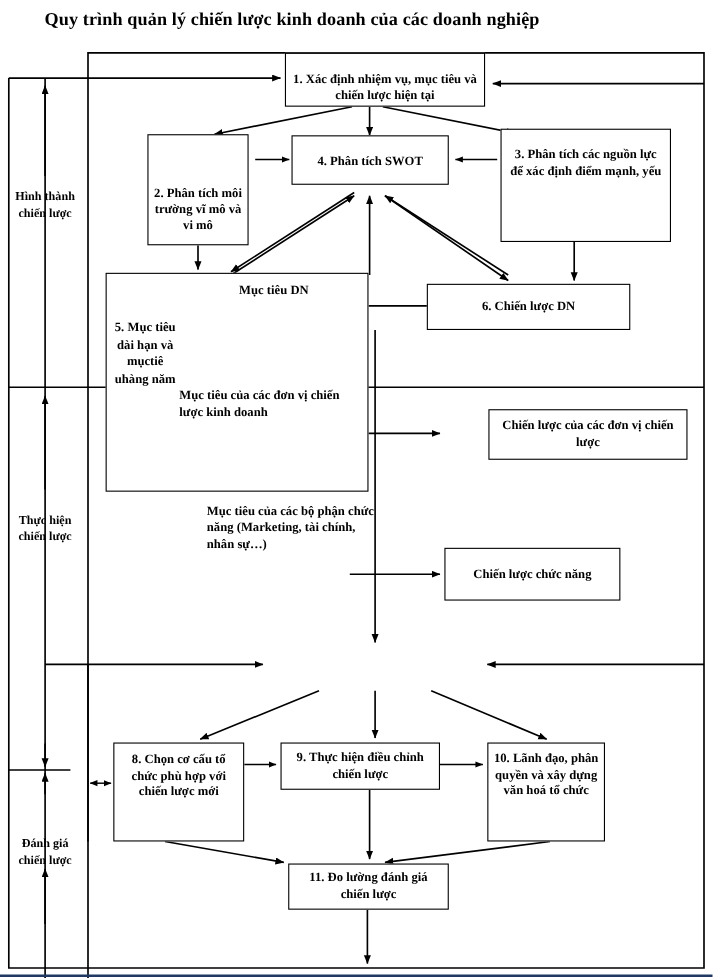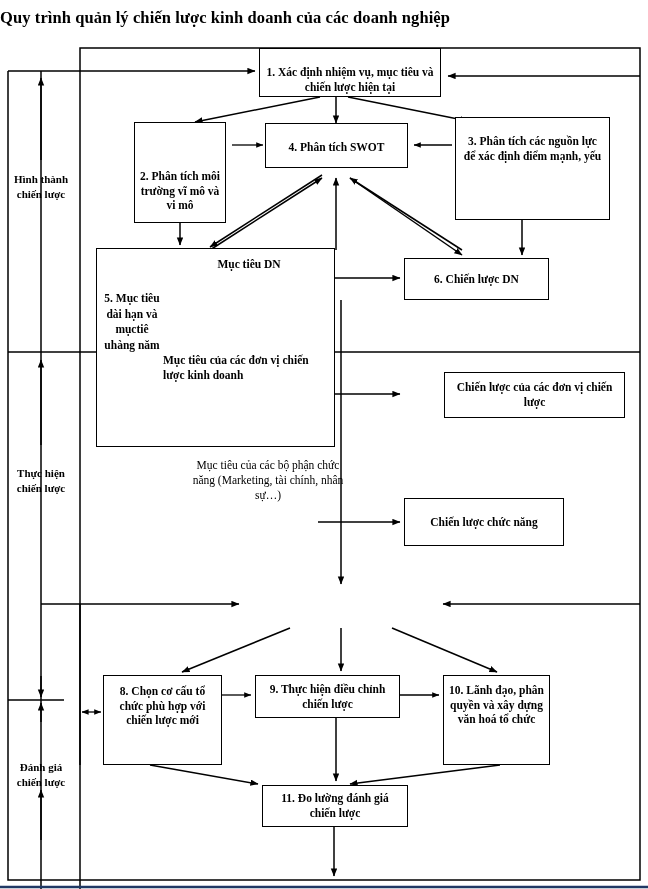--- a/index.html
+++ b/index.html
@@ -3,35 +3,35 @@
 <meta charset="utf-8">
 <style>
   html,body{margin:0;padding:0;background:#ffffff;}
   #page{
     position:relative;width:648px;height:889px;
     background:#ffffff;
     font-family:"Liberation Serif","DejaVu Serif",serif;
     color:#000;overflow:hidden;
   }
   .title{
-    position:absolute;left:0;top:8px;width:531px;
+    position:absolute;left:0;top:8px;width:531px;text-align:center;
     font-size:16.5px;font-weight:bold;letter-spacing:.1px;
   }
   .box{
     position:absolute;border:1.6px solid #000;background:#fff;
     box-sizing:border-box;display:flex;align-items:flex-start;
     justify-content:center;text-align:center;
     font-size:11.5px;font-weight:bold;line-height:1.28;
   }
   .box .inner{padding:16px 5px 0 5px;width:100%;}
   .box.mid .inner{padding-top:0;}
   .box.mid{align-items:center;}
   .freetext{
-    position:absolute;text-align:center;font-size:11.5px;
-    font-weight:normal;line-height:1.3;
+    position:absolute;text-align:left;font-size:11.5px;
+    font-weight:bold;line-height:1.3;
   }
   .sidelabel{
     position:absolute;text-align:center;font-size:11px;font-weight:bold;
     line-height:1.32;width:70px;
   }
   svg.layer{position:absolute;left:0;top:0;width:648px;height:889px;overflow:visible;}
   .ln{stroke:#000;stroke-width:1.5;fill:none;}
   .ln2{stroke:#000;stroke-width:1.3;fill:none;}
   .frame{stroke:#000;stroke-width:1.5;fill:none;}
   .bottomrule{stroke:#1f3864;stroke-width:2.4;fill:none;}
@@ -156,21 +156,21 @@
   </div>
 
   <div class="box" style="left:96px;top:248px;width:239px;height:199px;">
     <div class="inner" style="padding:0;width:100%;height:100%;position:relative;">
       <div style="position:absolute;left:4px;top:42px;width:62px;text-align:center;line-height:1.36;">5. Mục tiêu dài hạn và mụctiê uhàng năm</div>
       <div style="position:absolute;left:72px;top:8px;width:160px;text-align:center;">Mục tiêu DN</div>
       <div style="position:absolute;left:66px;top:104px;width:170px;text-align:left;line-height:1.32;">Mục tiêu của các đơn vị chiến lược kinh doanh</div>
     </div>
   </div>
 
-  <div class="box mid" style="left:404px;top:258px;width:145px;height:42px;">
+  <div class="box mid" style="left:388px;top:258px;width:185px;height:42px;">
     <div class="inner">6. Chiến lược DN</div>
   </div>
 
   <div class="box mid" style="left:404px;top:372px;width:181px;height:46px;margin-left:40px;">
     <div class="inner">Chiến lược của các đơn vị  chiến lược</div>
   </div>
 
   <div class="freetext" style="left:188px;top:458px;width:160px;">Mục tiêu của các bộ phận chức năng (Marketing, tài chính, nhân sự…)</div>
 
   <div class="box mid" style="left:404px;top:498px;width:160px;height:48px;">

